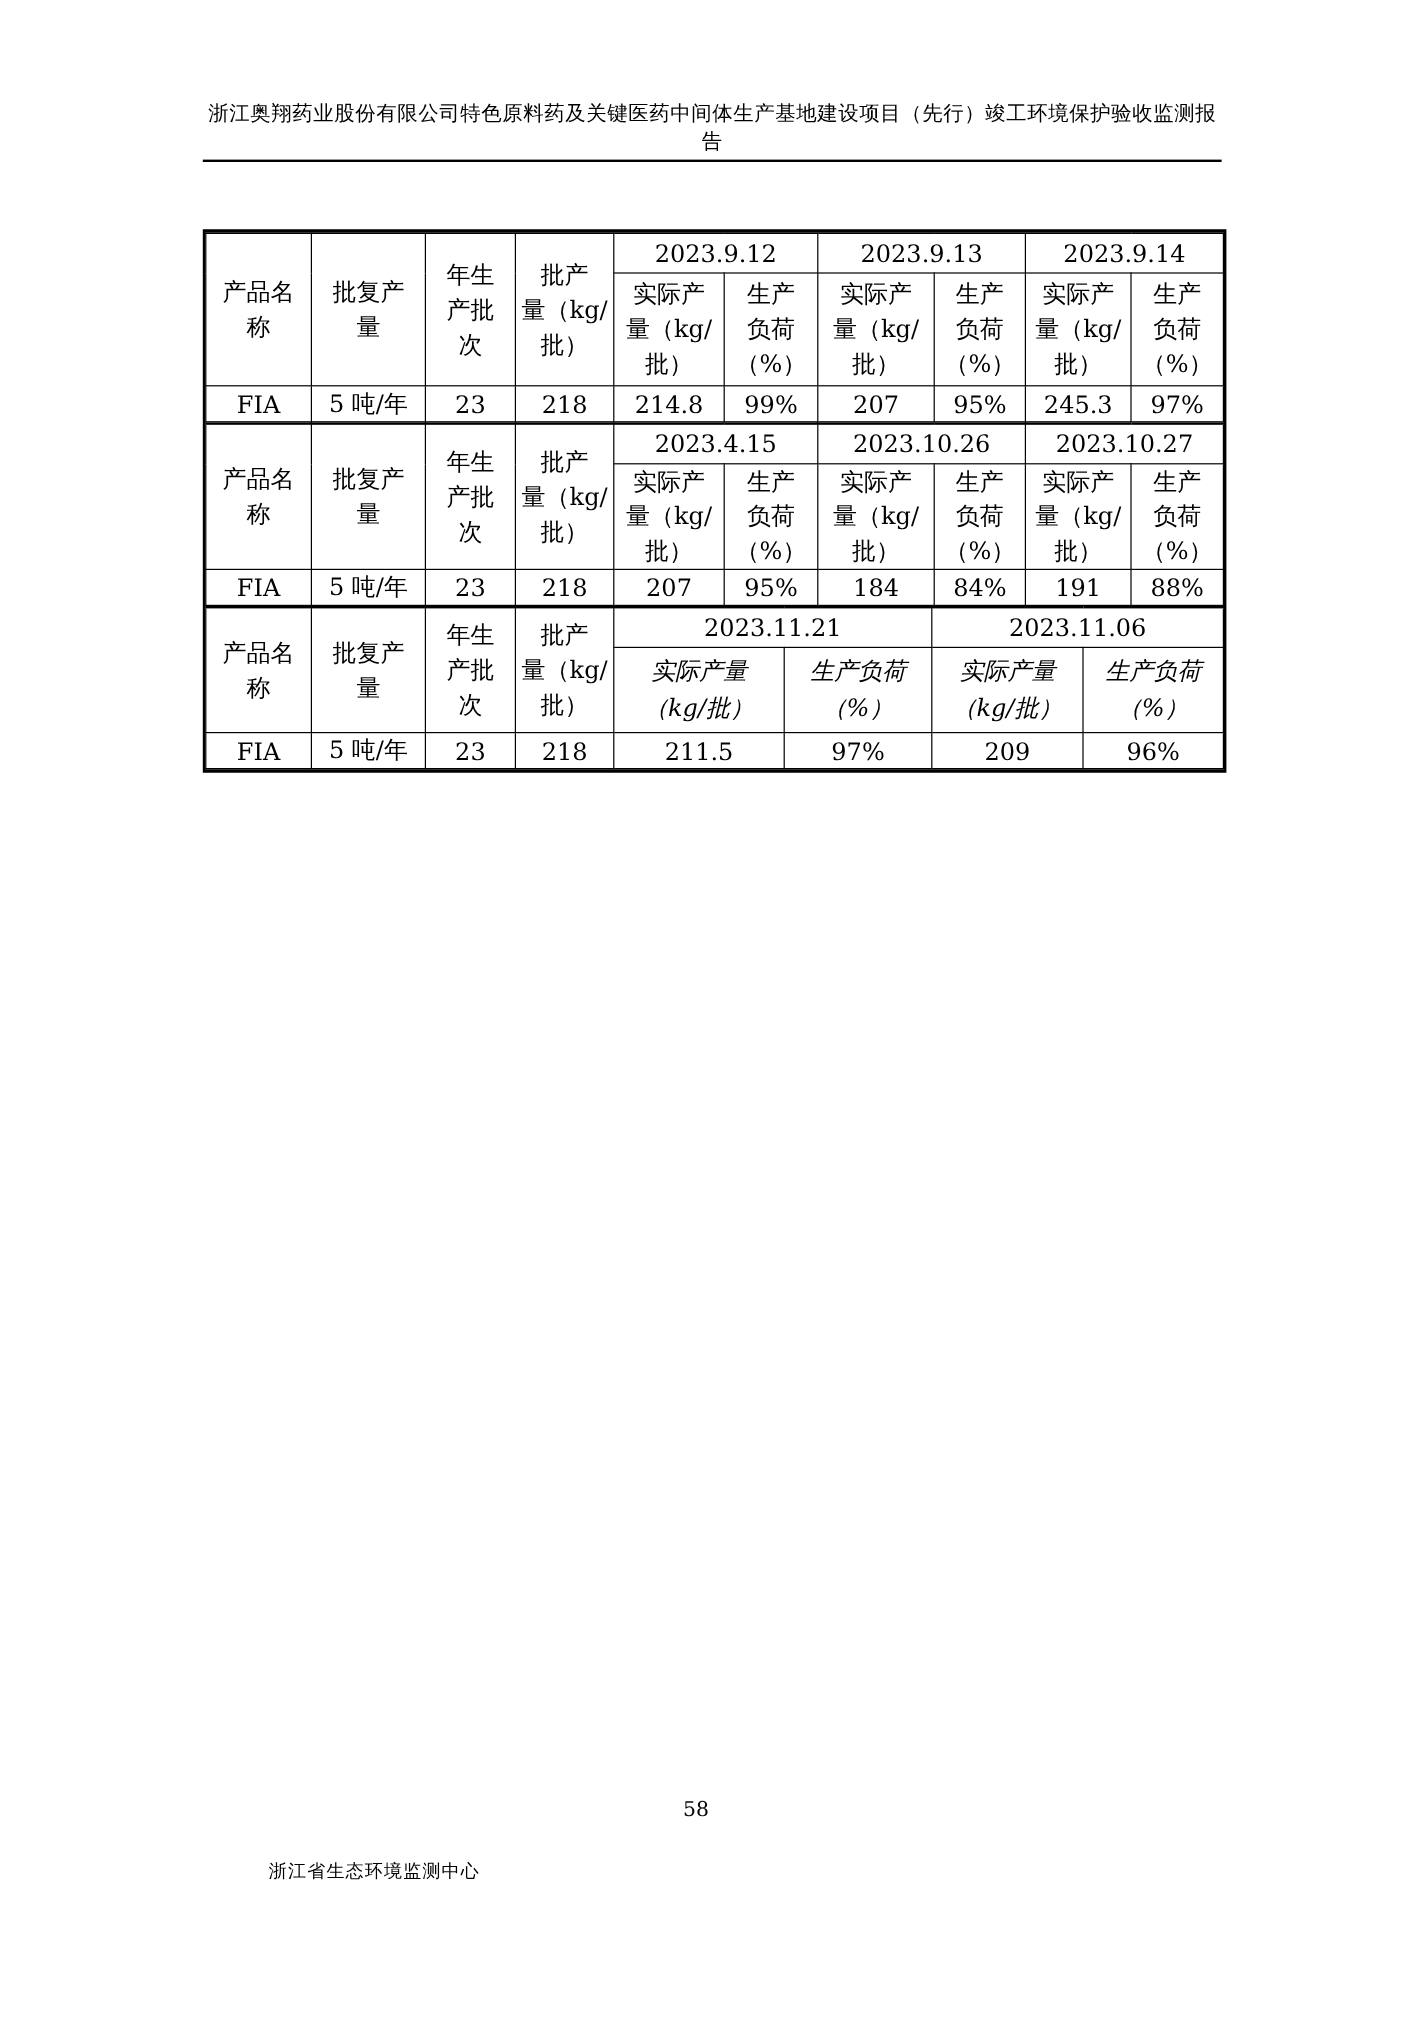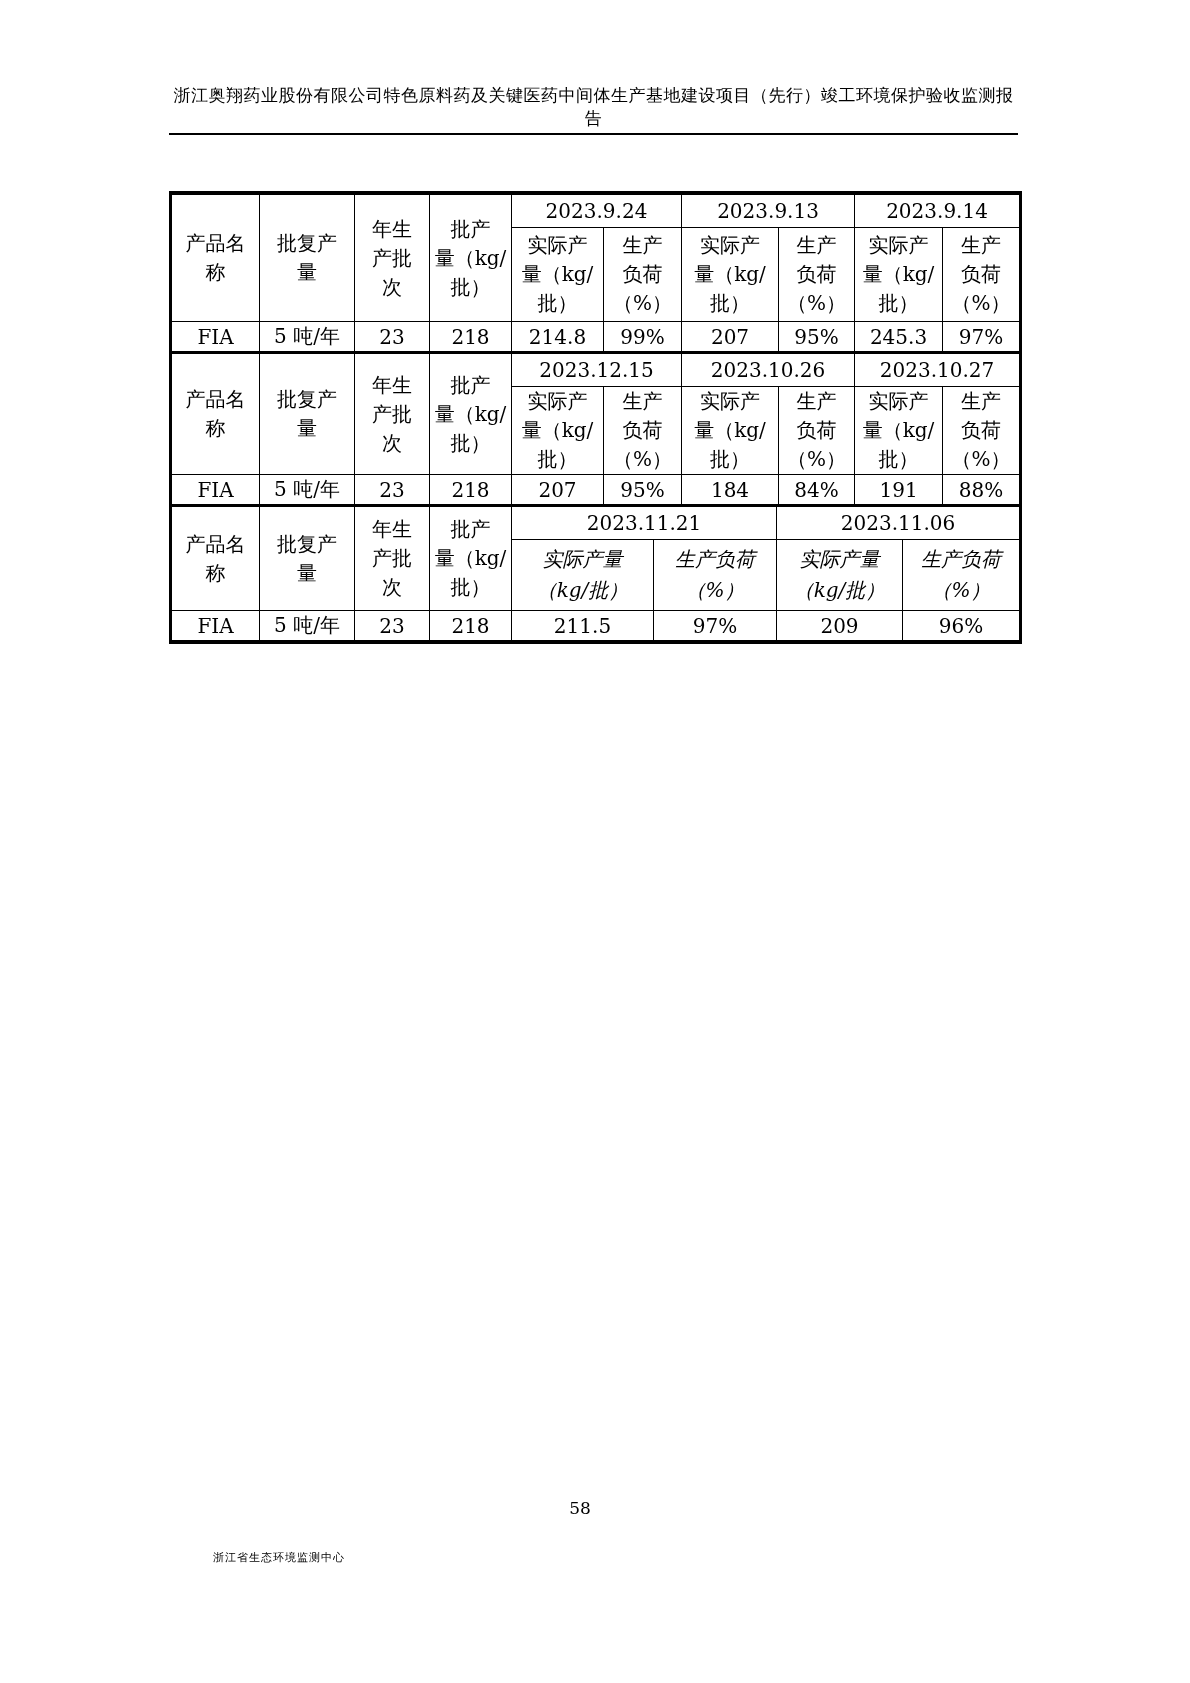--- a/index.html
+++ b/index.html
@@ -79,23 +79,23 @@
     line-height: 31px;
     font-style: italic;
   }
   tr.r-date > td { height: 32px; }
   tr.r-sub  > td { height: 93px; }
   table.sec2 tr.r-sub > td { height: 86px; }
   table.sec3 tr.r-sub > td { height: 70px; }
   tr.r-data > td { height: 29px; }
   .footer-org {
     position: absolute;
-    left: 213px;
+    left: 224px;
     top: 1550px;
-    font-size: 11px;
+    font-size: 15px;
     letter-spacing: 1px;
   }
   .page-num {
     position: absolute;
     left: 558px;
     top: 1498px;
     width: 44px;
     text-align: center;
     font-size: 17px;
   }
@@ -128,21 +128,21 @@
         <td rowspan="2" class="ml">产品名
 称</td>
         <td rowspan="2" class="ml">批复产
 量</td>
         <td rowspan="2" class="ml">年生
 产批
 次</td>
         <td rowspan="2" class="ml">批产
 量（kg/
 批）</td>
-        <td colspan="2">2023.9.24</td>
+        <td colspan="2">2023.9.12</td>
         <td colspan="2">2023.9.13</td>
         <td colspan="2">2023.9.14</td>
       </tr>
       <tr class="r-sub">
         <td class="ml">实际产
 量（kg/
 批）</td>
         <td class="ml">生产
 负荷
 （%）</td>
@@ -192,21 +192,21 @@
         <td rowspan="2" class="ml">产品名
 称</td>
         <td rowspan="2" class="ml">批复产
 量</td>
         <td rowspan="2" class="ml">年生
 产批
 次</td>
         <td rowspan="2" class="ml">批产
 量（kg/
 批）</td>
-        <td colspan="2">2023.12.15</td>
+        <td colspan="2">2023.4.15</td>
         <td colspan="2">2023.10.26</td>
         <td colspan="2">2023.10.27</td>
       </tr>
       <tr class="r-sub">
         <td class="ml">实际产
 量（kg/
 批）</td>
         <td class="ml">生产
 负荷
 （%）</td>

